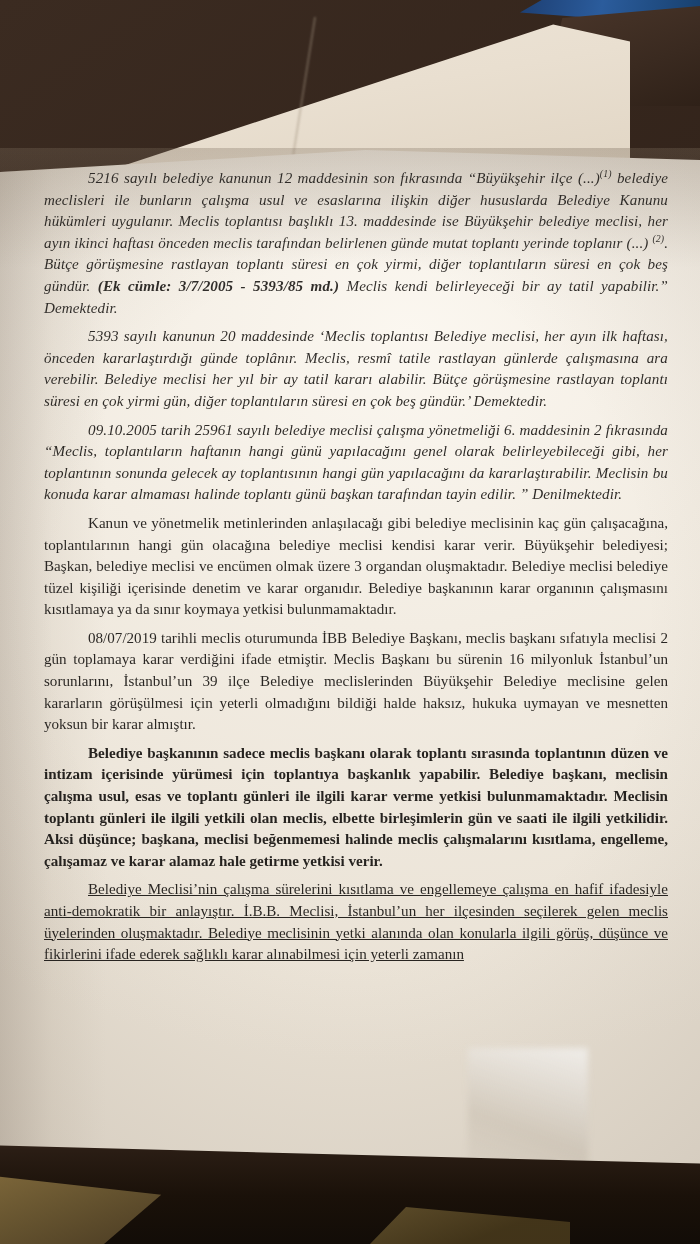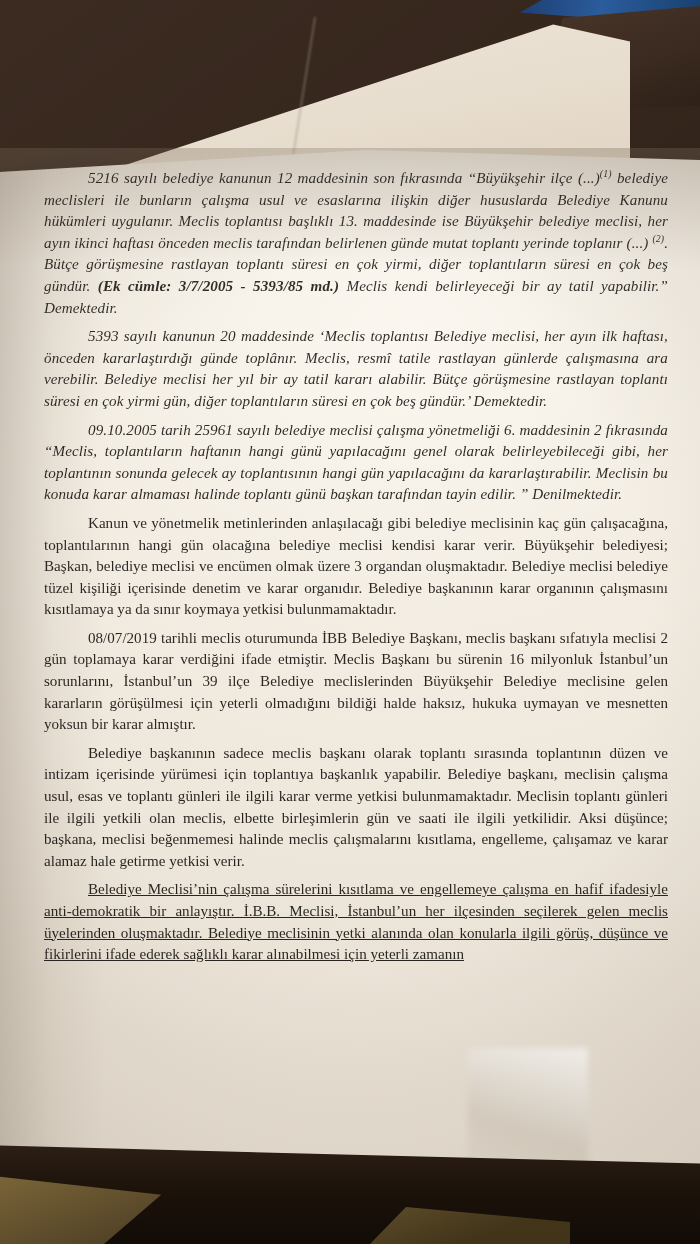--- a/index.html
+++ b/index.html
@@ -156,21 +156,21 @@
     font-style: italic;
     vertical-align: super;
     line-height: 0;
   }
   
   .p1 { filter: blur(0.55px); opacity: .93; }
   .p2 { filter: blur(0.5px);  opacity: .94; }
   .p3 { filter: blur(0.4px);  opacity: .95; }
   .p4 { filter: blur(0.3px);  opacity: .96; }
   .p5 { filter: blur(0.25px); opacity: .97; }
-  .p6 { filter: blur(0.2px);  opacity: .98; }
+  .p6 { filter: blur(0.2px);  opacity: .98; font-weight: bold; }
   .p7 { filter: blur(0.3px);  opacity: .97; text-decoration: underline; }
 </style>
 </head>
 <body>
 
 <div id="scene">
 
   <div class="desk-dark"></div>
   <div class="desk-blue-strip"></div>
   <div class="desk-dark-topright"></div>

